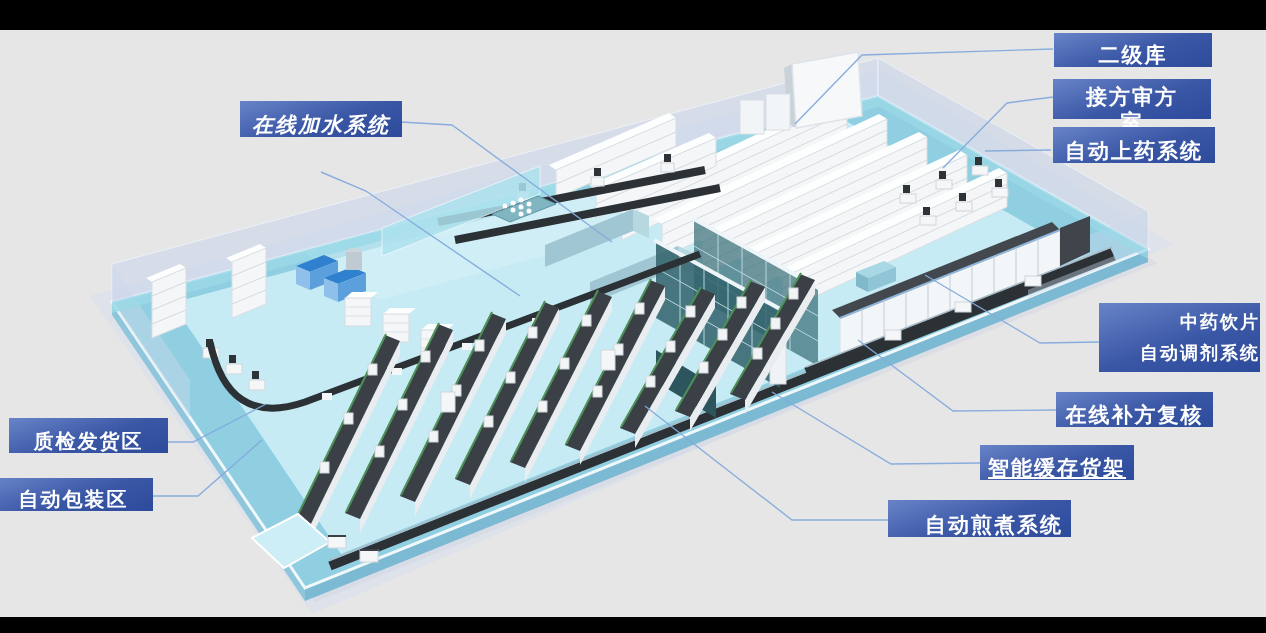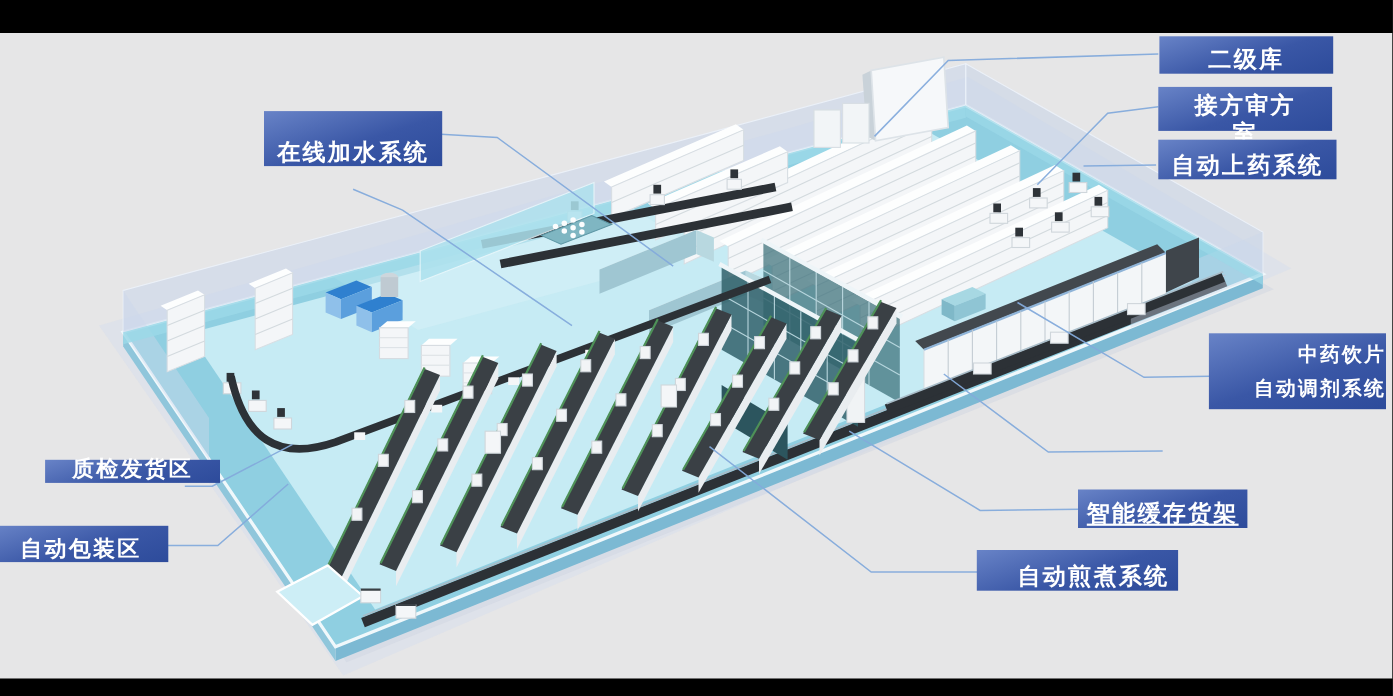--- a/index.html
+++ b/index.html
@@ -11,27 +11,27 @@
   .bar.top{top:0;height:30px;}
   .bar.bottom{top:617px;height:16px;}
   .lbl{position:absolute;display:flex;align-items:flex-end;justify-content:center;
        background:linear-gradient(162deg,#6883c7 0%,#3a57a6 55%,#2d4b9b 100%);
        color:#fff;font-weight:bold;font-size:21px;letter-spacing:2px;text-align:center;
        line-height:1.15;z-index:5;}
   .lbl-secondary{left:1054px;top:33px;width:158px;height:34px;}
   .lbl-review{left:1053px;top:79px;width:158px;height:35px;align-items:flex-start;padding-top:5px;z-index:4;}
   .lbl-review .wrapbox{display:block;width:96px;line-height:25px;}
   .lbl-loading{left:1053px;top:127px;width:162px;height:36px;z-index:6;}
-  .lbl-water{left:240px;top:101px;width:162px;height:50px;}
+  .lbl-water{left:240px;top:101px;width:162px;height:36px;font-style:italic;}
   .lbl-clean{left:160px;top:152px;width:158px;height:36px;}
   .lbl-tcm{left:1099px;top:303px;width:161px;height:69px;flex-direction:column;font-size:18px;line-height:31px;}
   .lbl-refill{left:1056px;top:392px;width:157px;height:35px;}
   .lbl-buffer{left:980px;top:445px;width:154px;height:35px;text-decoration:underline;}
   .lbl-decoct{left:888px;top:500px;width:154px;height:37px;padding-left:29px;}
-  .lbl-qc{left:9px;top:418px;width:159px;height:21px;font-size:20px;margin-left:32px;}
+  .lbl-qc{left:9px;top:418px;width:159px;height:35px;font-size:20px;}
   .lbl-pack{left:-6px;top:478px;width:159px;height:33px;font-size:20px;}
 </style>
 </head>
 <body>
 
 <div class="screen">
   <div class="stage"></div>
 
   <svg class="scene-svg" viewBox="0 0 1266 633">
 
@@ -390,20 +390,23 @@
   <div class="lbl lbl-loading">
     <span>自动上药系统</span>
   </div>
   <div class="lbl lbl-water">
     <span>在线加水系统</span>
   </div>
   <div class="lbl lbl-tcm">
     <span>中药饮片</span>
     <span>自动调剂系统</span>
   </div>
+  <div class="lbl lbl-refill">
+    <span>在线补方复核</span>
+  </div>
   <div class="lbl lbl-buffer">
     <span>智能缓存货架</span>
   </div>
   <div class="lbl lbl-decoct">
     <span>自动煎煮系统</span>
   </div>
   <div class="lbl lbl-qc">
     <span>质检发货区</span>
   </div>
   <div class="lbl lbl-pack">

